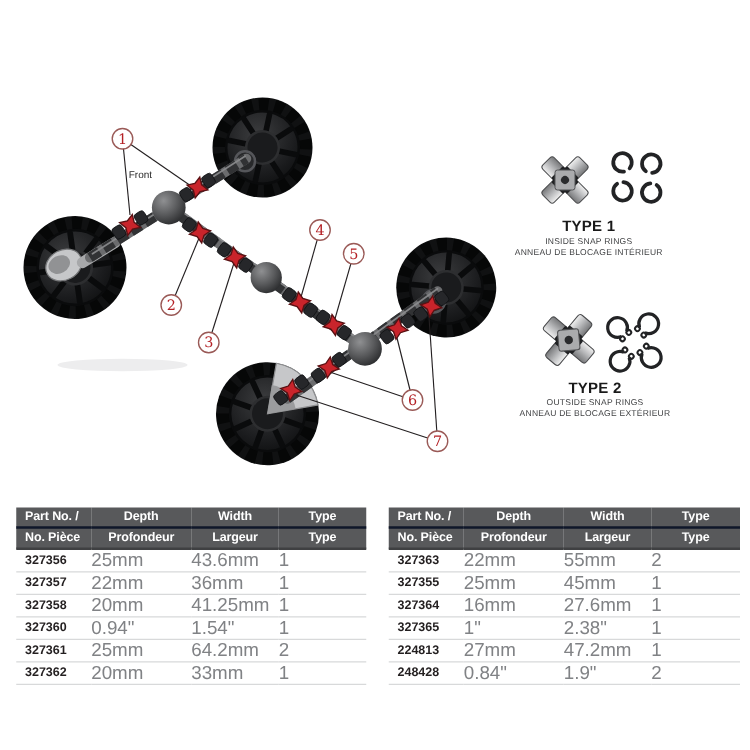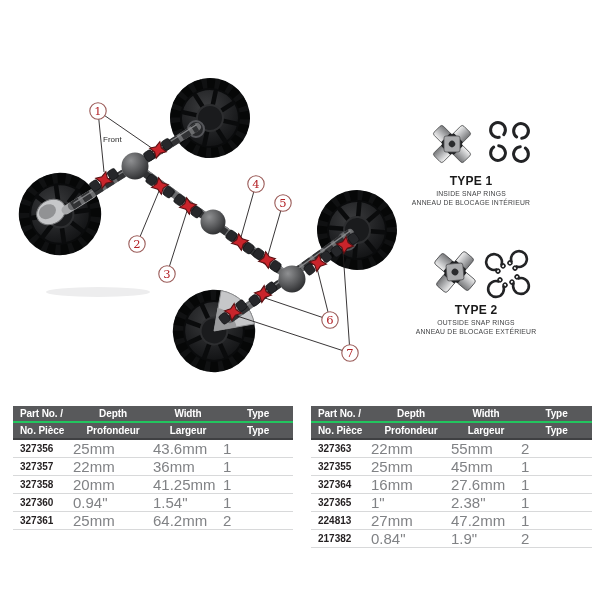--- a/index.html
+++ b/index.html
@@ -8,21 +8,21 @@
   .diagram-svg{position:absolute;left:0;top:0;}
   .callout-num{font-family:"DejaVu Serif",serif;font-size:11.5px;fill:#b42025;}
   .front-label{font-family:"Liberation Sans",sans-serif;font-size:8px;fill:#2b2b2b;}
 
   .type-label{position:absolute;text-align:center;line-height:1.25;}
   .type-title{font-size:12px;font-weight:bold;color:#1a1a1a;letter-spacing:.2px;}
   .type-sub{font-size:6.8px;color:#414244;letter-spacing:.2px;margin-top:1px;}
 
   table.ptable{position:absolute;top:406px;border-collapse:collapse;table-layout:fixed;}
   .ptable th{background:#58595b;color:#ffffff;font-weight:bold;font-size:10px;height:15px;
-             text-align:center;padding:0;border-bottom:2px solid #22c55e;letter-spacing:-.1px;}
+             text-align:center;padding:0;border-bottom:2px solid #0f172a;letter-spacing:-.1px;}
   .ptable thead tr.h2 th{border-bottom:2px solid #3f4042;}
   .ptable th.c-part{text-align:left;padding-left:7px;}
   .ptable td{font-size:15px;color:#808285;text-align:left;height:12.4px;padding:0;
              border-bottom:1px solid #d8d9da;white-space:nowrap;}
   .ptable td.cell-part{color:#231f20;font-weight:bold;text-align:left;padding-left:7px;font-size:10px;margin-top:12px;}
 </style>
 </head>
 <body>
 
 <div class="page">
@@ -263,20 +263,26 @@
           <td>0.94"</td>
           <td>1.54"</td>
           <td>1</td>
         </tr>
         <tr>
           <td class="cell-part">327361</td>
           <td>25mm</td>
           <td>64.2mm</td>
           <td>2</td>
         </tr>
+        <tr>
+          <td class="cell-part">327362</td>
+          <td>20mm</td>
+          <td>33mm</td>
+          <td>1</td>
+        </tr>
       </tbody>
   </table>
 
   <table class="ptable" style="left:311px;width:281px;">
     <colgroup>
         <col style="width:60px">
         <col style="width:80px">
         <col style="width:70px">
         <col style="width:71px">
       </colgroup>
@@ -320,21 +326,21 @@
           <td>2.38"</td>
           <td>1</td>
         </tr>
         <tr>
           <td class="cell-part">224813</td>
           <td>27mm</td>
           <td>47.2mm</td>
           <td>1</td>
         </tr>
         <tr>
-          <td class="cell-part">217382</td>
+          <td class="cell-part">248428</td>
           <td>0.84"</td>
           <td>1.9"</td>
           <td>2</td>
         </tr>
       </tbody>
   </table>
 
 </div>
 
 </body></html>

